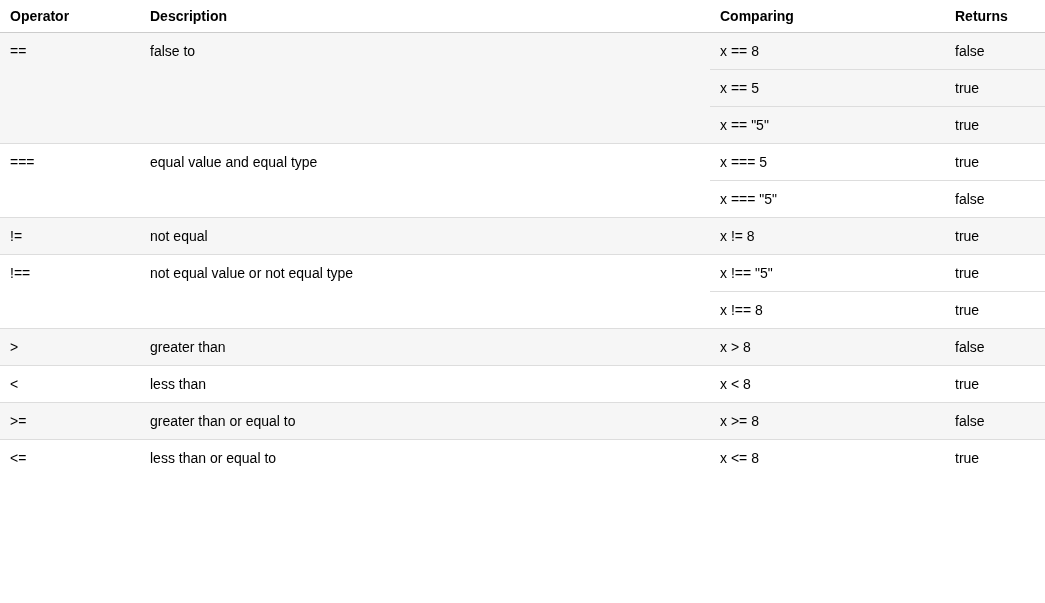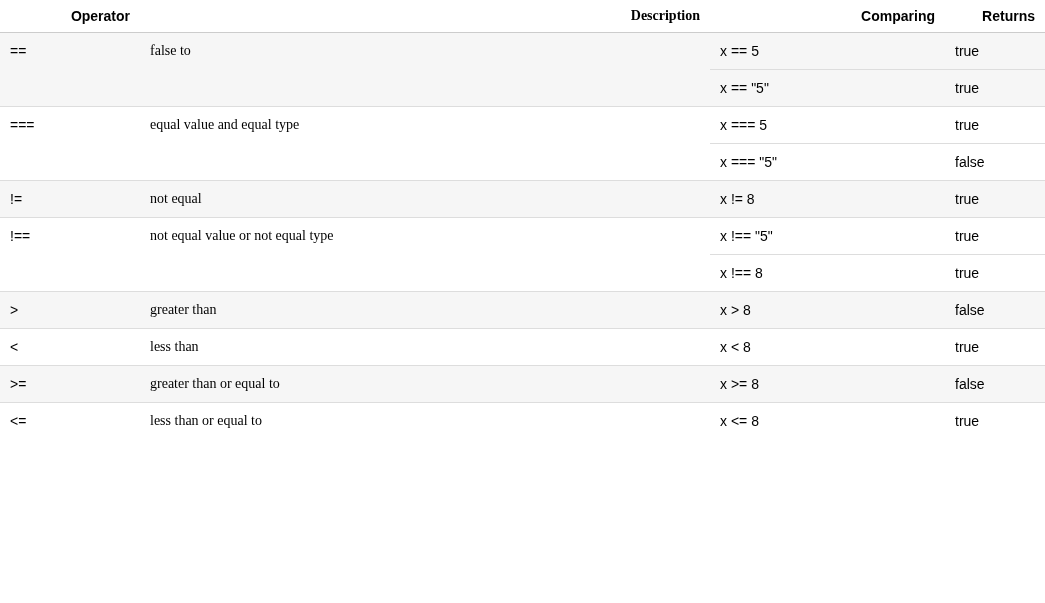--- a/index.html
+++ b/index.html
@@ -13,21 +13,21 @@
       color: #000;
       background: #fff;
       padding: 0;
       width: 1045px;
     }
     table {
       width: 100%;
       border-collapse: collapse;
     }
     th {
-      text-align: right;
+      text-align: left;
       font-weight: bold;
       padding: 8px 10px;
       border-bottom: 1px solid #ccc;
       vertical-align: top;
       font-size: 14px;
     }
     td {
       padding: 0;
       vertical-align: top;
       border-top: 1px solid #ddd;
@@ -45,21 +45,20 @@
       padding: 10px 10px;
     }
     .inner-table tr:last-child td {
       border-bottom: none;
     }
     .col-operator {
       width: 140px;
     }
     .col-description {
       width: 570px;
-      font-family: Liberation Serif, serif;
     }
     .col-comparing {
       width: 235px;
     }
     .col-returns {
       width: 100px;
     }
     .alt {
       background-color: #f6f6f6;
     }
@@ -81,20 +80,24 @@
         <td class="col-operator">
           <div class="cell">==</div>
         </td>
         <td class="col-description">
           <div class="cell">false to</div>
         </td>
         <td colspan="2">
           <table class="inner-table">
             <tbody>
               <tr>
+                <td class="col-comparing">x == 8</td>
+                <td class="col-returns">false</td>
+              </tr>
+              <tr>
                 <td class="col-comparing">x == 5</td>
                 <td class="col-returns">true</td>
               </tr>
               <tr>
                 <td class="col-comparing">x == "5"</td>
                 <td class="col-returns">true</td>
               </tr>
             </tbody>
           </table>
         </td>

